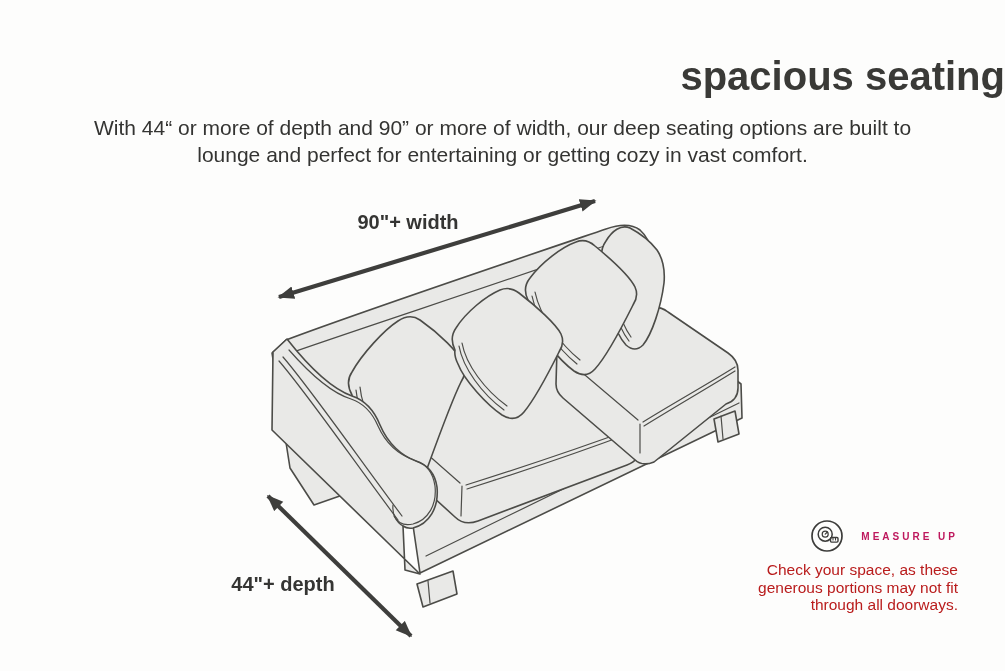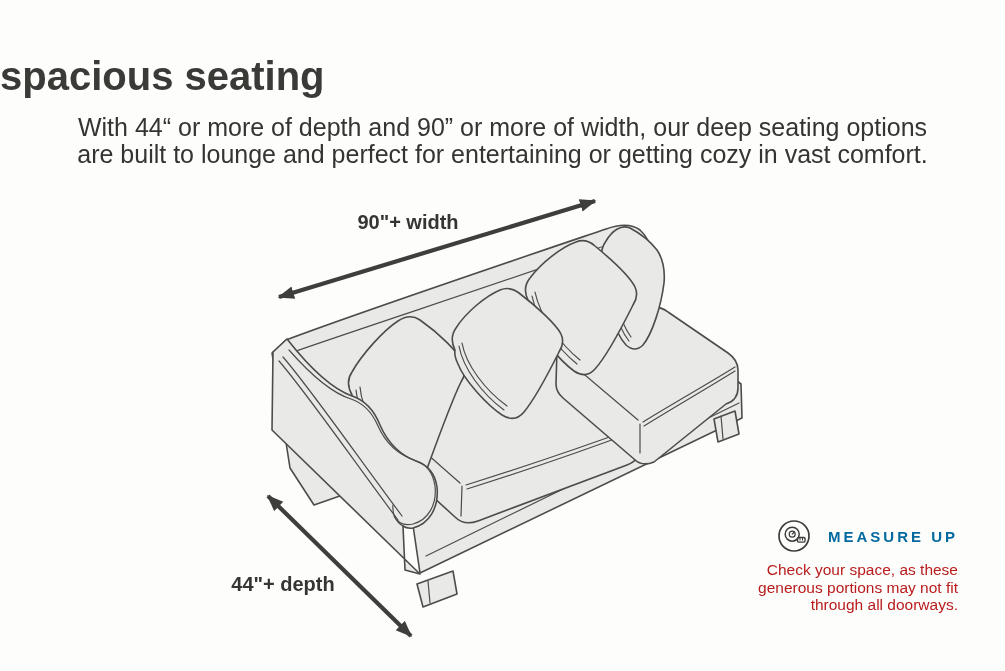--- a/index.html
+++ b/index.html
@@ -8,48 +8,48 @@
     background:#ffffff;
   }
   .canvas{
     position:relative;
     width:1005px;height:671px;
     background:#fdfdfc;
     overflow:hidden;
   }
   .title{
     position:absolute;top:54px;left:0;width:1005px;
-    text-align:left;
+    text-align:right;
     font-size:40px;font-weight:bold;color:#3a3a37;
     letter-spacing:0px;
   }
   .subtitle{
     position:absolute;top:114px;left:50%;transform:translateX(-50%);
     width:852px;
     text-align:center;
-    font-size:25px;line-height:27px;color:#343432;
+    font-size:21px;line-height:27px;color:#343432;
   }
   .diagram-svg{
     position:absolute;top:0;left:0;
   }
   .sofa-line{fill:none;stroke:#4c4c48;stroke-width:1.5;stroke-linecap:round;stroke-linejoin:round;}
   .sofa-line.thin{stroke-width:1.2;}
   .sofa-fill{fill:#e9e9e7;stroke:#4c4c48;stroke-width:1.6;stroke-linejoin:round;}
   .dim-arrow{stroke:#3e3e3c;stroke-width:4.2;}
   .dim-label{
     font-family:"Liberation Sans", sans-serif;
     font-size:20px;font-weight:bold;fill:#353533;
   }
   .measure-head{
     position:absolute;left:736px;top:519px;width:222px;
     display:flex;align-items:center;justify-content:flex-end;gap:17px;
   }
   .measure-icon{width:34px;height:34px;flex:0 0 auto;}
   .measure-title{
-    font-size:15px;font-weight:bold;letter-spacing:3px;color:#0369a1;
+    font-size:10px;font-weight:bold;letter-spacing:3px;color:#be185d;
     white-space:nowrap;
   }
   .measure-body{
     position:absolute;left:736px;top:561px;width:222px;
     text-align:right;
     font-size:15.5px;line-height:17.5px;color:#b91c1c;
   }
 </style>
 </head>
 <body>

